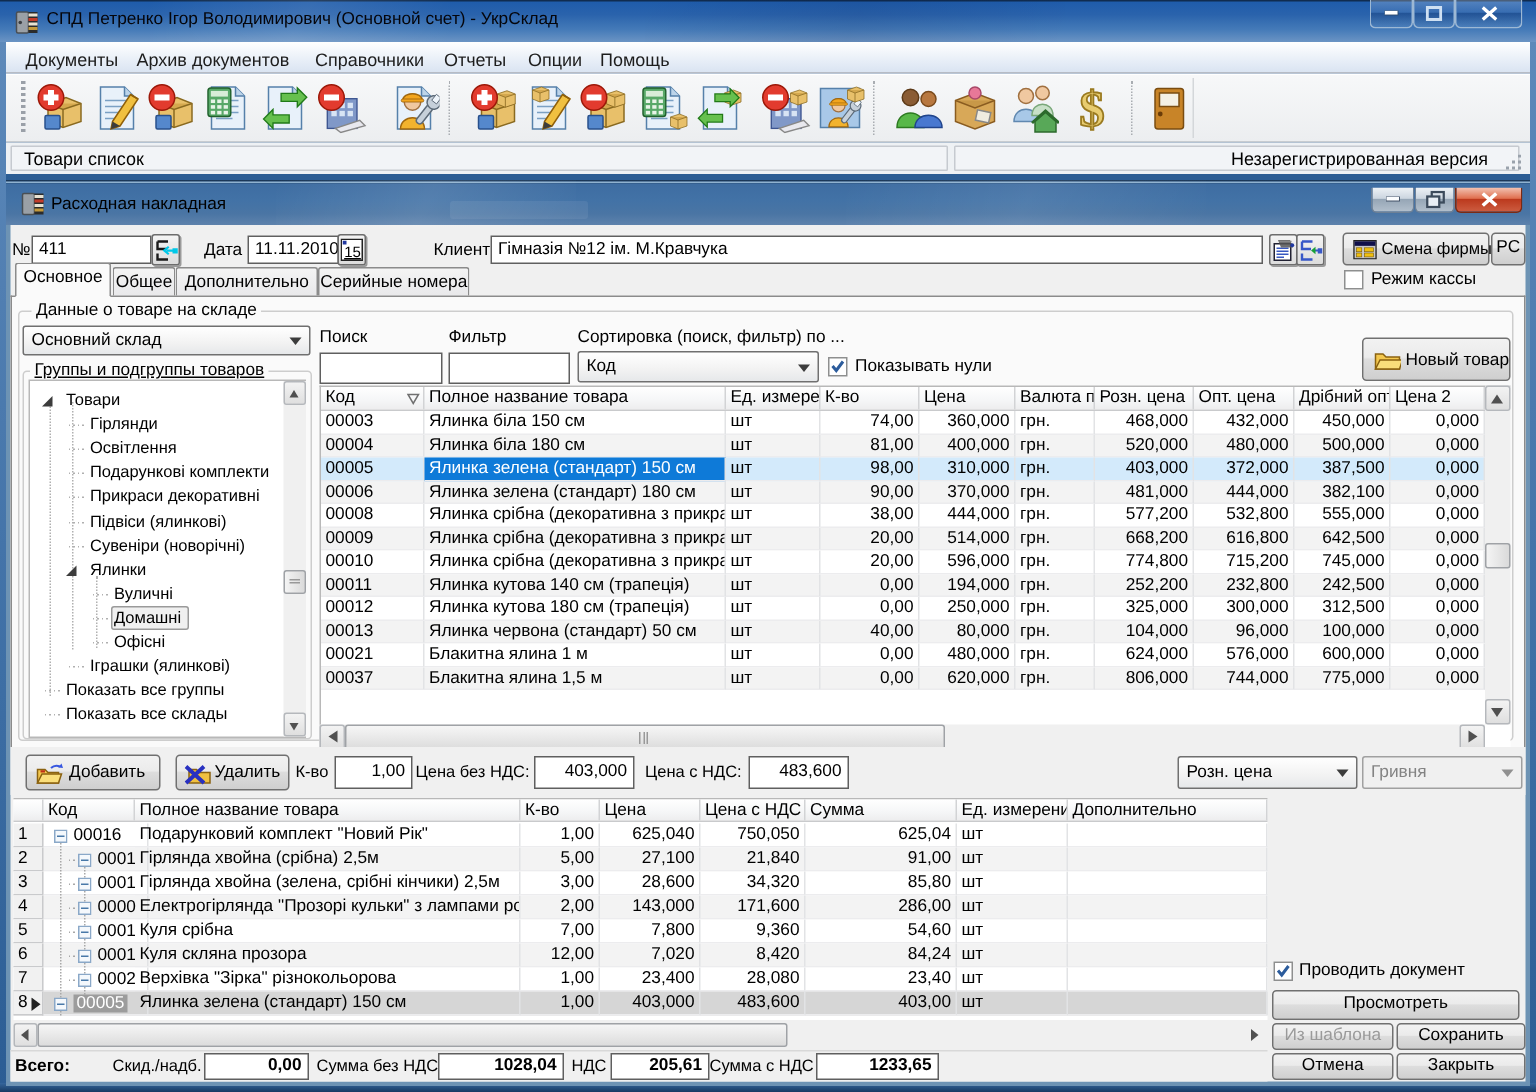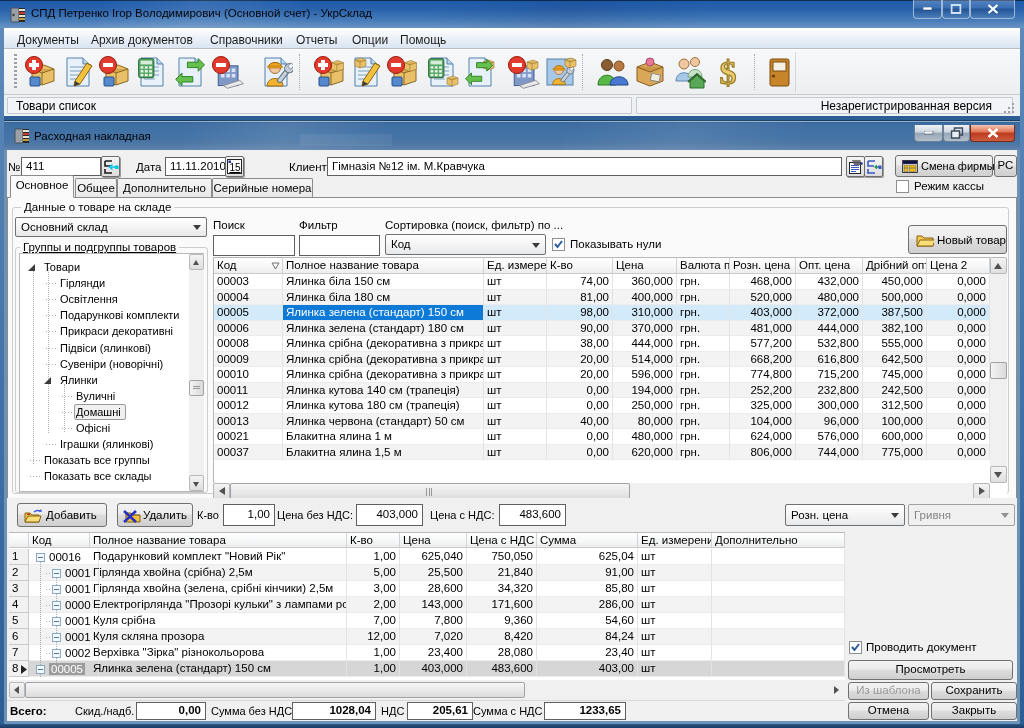--- a/index.html
+++ b/index.html
@@ -790,21 +790,21 @@
       <div class="cell" style="left:0;width:20px;border-right:1px solid #c9cacc;border-bottom:1px solid #c9cacc;background:#f1f1f1;">2&nbsp;</div>
       <div class="cell" style="left:20px;width:70px;border-right:1px solid #e2e3e5;border-bottom:1px solid #ececee;"></div>
       <div class="abs" style="left:37px;top:8px;width:6px;height:1px;background-image:repeating-linear-gradient(90deg,#a8a8a8 0 1px,transparent 1px 3px);"></div>
       <svg class="abs" style="left:43px;top:4px;z-index:2;" width="9" height="9">
         <rect x="0.5" y="0.5" width="8" height="8" fill="#f4f8fc" stroke="#8aa8c8"></rect>
         <line x1="2" y1="4.5" x2="7" y2="4.5" stroke="#4878a8"></line>
       </svg>
       <div class="abs" style="left:56px;top:2px;font-size:11.5px;z-index:2;">0001</div>
       <div class="cell" style="left:81px;width:257px;border-right:1px solid #e2e3e5;border-bottom:1px solid #ececee;">Гірлянда хвойна (срібна) 2,5м</div>
       <div class="cell num" style="left:338px;width:53px;border-right:1px solid #e2e3e5;border-bottom:1px solid #ececee;">5,00</div>
-      <div class="cell num" style="left:391px;width:67px;border-right:1px solid #e2e3e5;border-bottom:1px solid #ececee;">25,500</div>
+      <div class="cell num" style="left:391px;width:67px;border-right:1px solid #e2e3e5;border-bottom:1px solid #ececee;">27,100</div>
       <div class="cell num" style="left:458px;width:70px;border-right:1px solid #e2e3e5;border-bottom:1px solid #ececee;">21,840</div>
       <div class="cell num" style="left:528px;width:101px;border-right:1px solid #e2e3e5;border-bottom:1px solid #ececee;">91,00</div>
       <div class="cell" style="left:629px;width:74px;border-right:1px solid #e2e3e5;border-bottom:1px solid #ececee;">шт</div>
       <div class="cell" style="left:703px;width:133px;border-right:1px solid #e2e3e5;border-bottom:1px solid #ececee;"></div>
     </div>
     <div class="row" style="left:0;top:47.5px;width:836px;height:16px;background:#ffffff;">
       <div class="cell" style="left:0;width:20px;border-right:1px solid #c9cacc;border-bottom:1px solid #c9cacc;background:#f1f1f1;">3&nbsp;</div>
       <div class="cell" style="left:20px;width:70px;border-right:1px solid #e2e3e5;border-bottom:1px solid #ececee;"></div>
       <div class="abs" style="left:37px;top:8px;width:6px;height:1px;background-image:repeating-linear-gradient(90deg,#a8a8a8 0 1px,transparent 1px 3px);"></div>
       <svg class="abs" style="left:43px;top:4px;z-index:2;" width="9" height="9">

